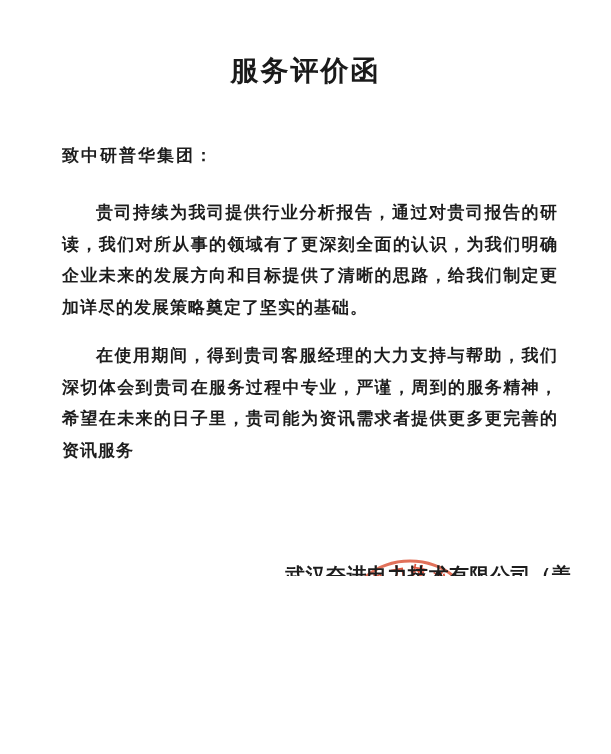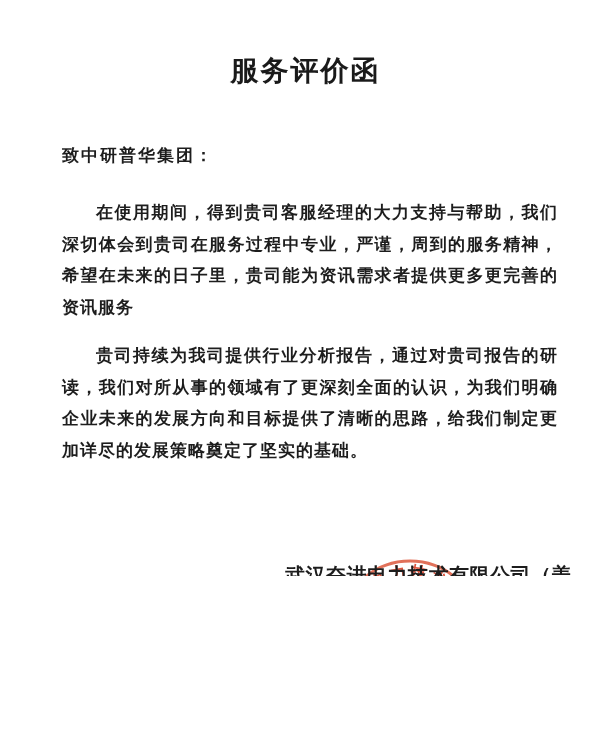--- a/index.html
+++ b/index.html
@@ -95,22 +95,22 @@
 </head>
 <body>
 
 <div class="page">
 
   <h1 class="title">服务评价函</h1>
 
   <div class="salutation">致中研普华集团：</div>
 
   <div class="body-block">
+    <p class="para">贵司持续为我司提供行业分析报告，通过对贵司报告的研读，我们对所从事的领域有了更深刻全面的认识，为我们明确企业未来的发展方向和目标提供了清晰的思路，给我们制定更加详尽的发展策略奠定了坚实的基础。</p>
     <p class="para">在使用期间，得到贵司客服经理的大力支持与帮助，我们深切体会到贵司在服务过程中专业，严谨，周到的服务精神，希望在未来的日子里，贵司能为资讯需求者提供更多更完善的资讯服务</p>
-    <p class="para">贵司持续为我司提供行业分析报告，通过对贵司报告的研读，我们对所从事的领域有了更深刻全面的认识，为我们明确企业未来的发展方向和目标提供了清晰的思路，给我们制定更加详尽的发展策略奠定了坚实的基础。</p>
   </div>
 
   <div class="seal">
     <svg viewBox="0 0 150 150" xmlns="http://www.w3.org/2000/svg">
       <circle cx="75" cy="75" r="70" fill="none" stroke-width="3" stroke="#e06a52"></circle>
       <path id="sealArc" d="M 24.3 93.5 A 54 54 0 1 1 125.7 93.5" fill="none"></path>
       <text font-size="15.5" letter-spacing="3.5" font-weight="bold" font-family="Liberation Sans, sans-serif" fill="#d94a32">
         <textPath href="#sealArc" startOffset="50%" text-anchor="middle">武汉奋进电力技术有限公司</textPath>
       </text>
       <polygon points="76,48 80.5,61.9 95,61.8 83.2,70.3 87.8,84.2 76,75.6 64.2,84.2 68.8,70.3 57,61.8 71.5,61.9" fill="#e13b27"></polygon>

